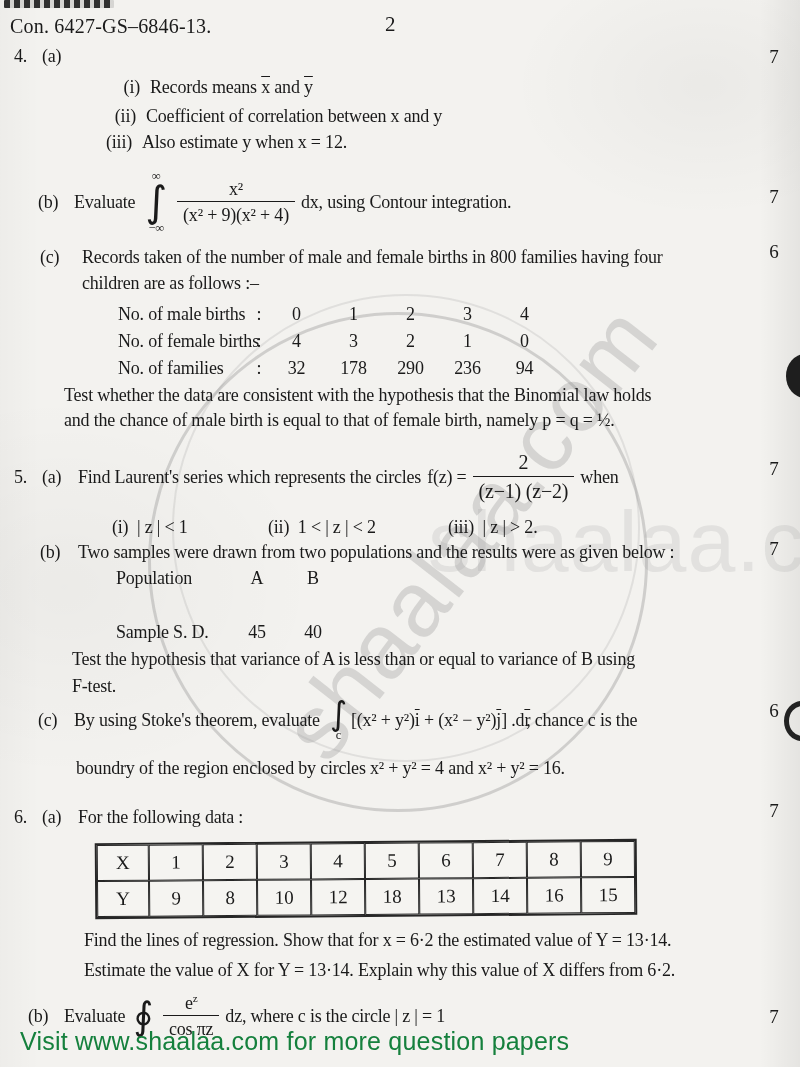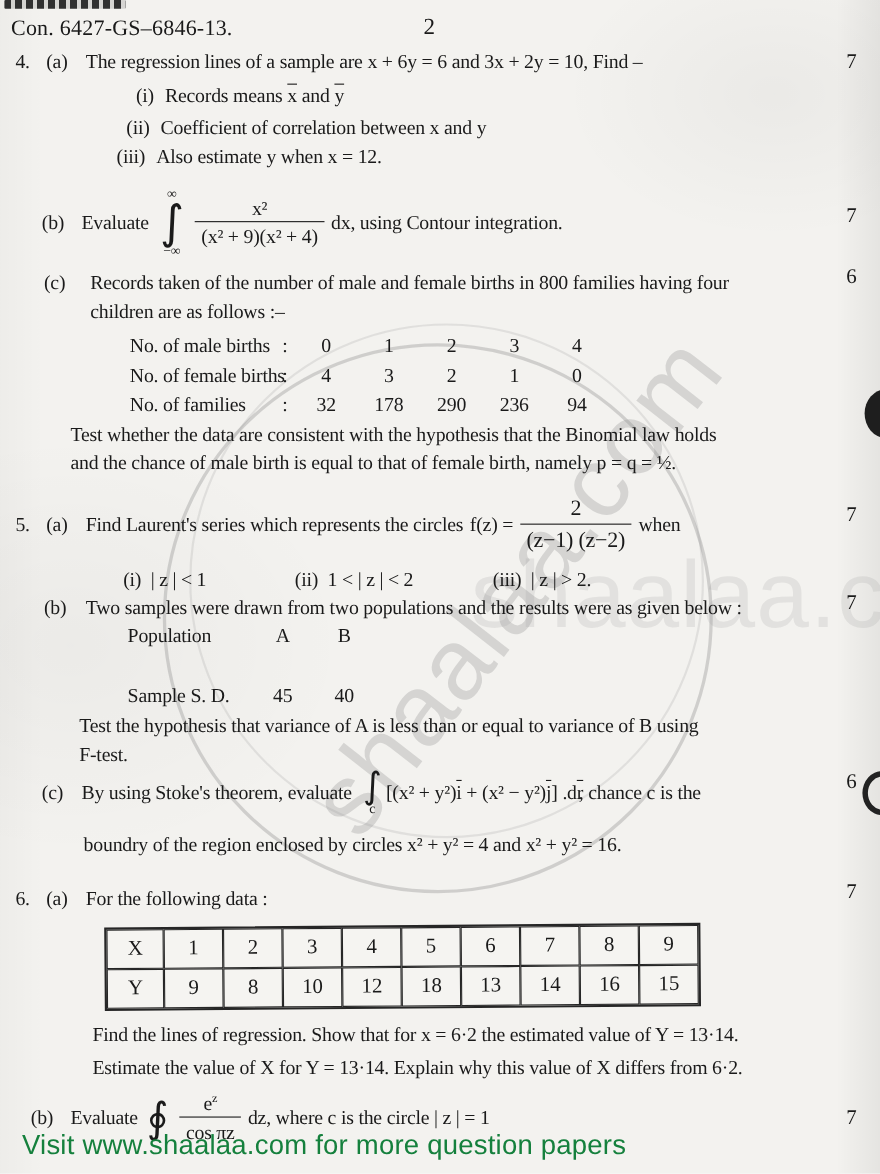--- a/index.html
+++ b/index.html
@@ -77,21 +77,20 @@
   <div class="art-top"></div>
   <div class="art-dot"></div>
   <div class="art-ring"></div>
 
   <div class="abs exam-code">Con. 6427-GS–6846-13.</div>
   <div class="abs page-num">2</div>
 
   <div class="abs t row" style="left:14px;top:45px">
     <span class="qno">4.</span>
     <span class="plabel">(a)</span>
-    <span>The regression lines of a sample are x + 6y = 6 and 3x + 2y = 10, Find –</span>
   </div>
   <div class="marks" style="top:46px">7</div>
 
   <div class="abs t" style="left:100px;top:76px">
     <span class="ilabel">(i)</span><span>Records means</span>
     <span class="ovl">x</span>
     <span>and</span>
     <span class="ovl">y</span>
   </div>
   <div class="abs t" style="left:96px;top:105px">

